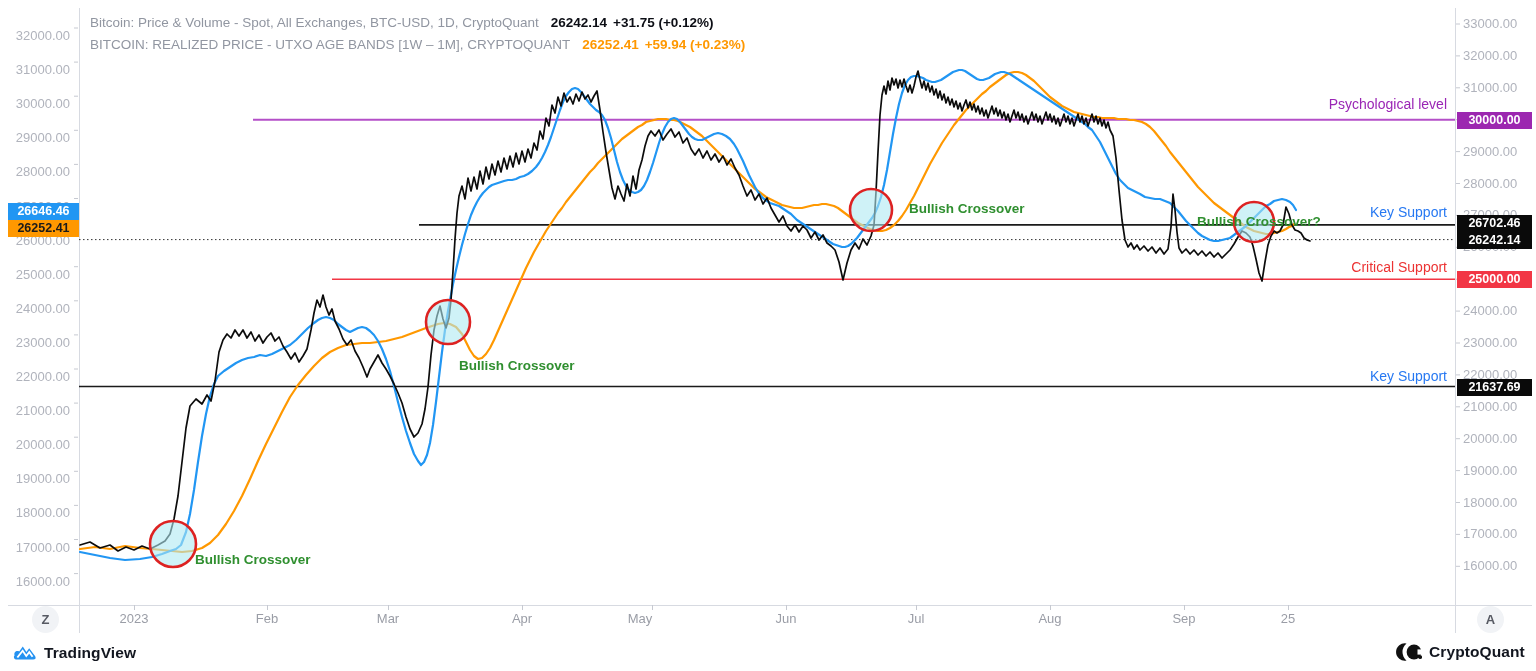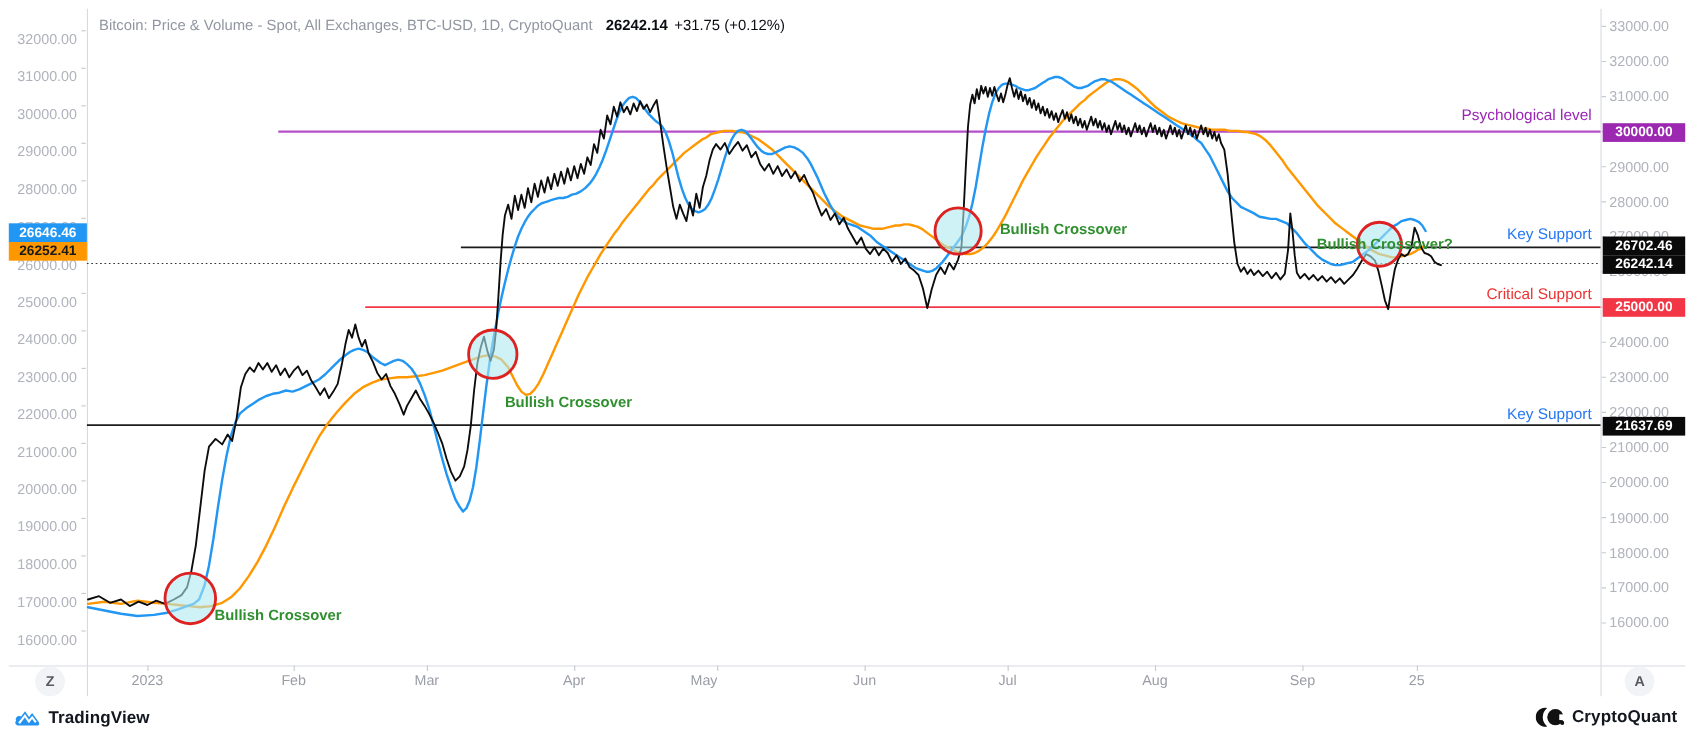--- a/index.html
+++ b/index.html
@@ -9,21 +9,21 @@
   .axlab{position:absolute;font-size:13px;line-height:14px;color:#b0b3bc;white-space:nowrap;}
   .axlab.left{width:64px;text-align:right;}
   .xlab{position:absolute;top:611px;font-size:13px;color:#9a9da6;transform:translateX(-50%);white-space:nowrap;}
   .badge{position:absolute;height:17px;line-height:17px;font-size:12.5px;font-weight:700;
          text-align:center;white-space:nowrap;}
   .lvl-label{position:absolute;font-size:14px;font-weight:400;white-space:nowrap;transform:translateX(-100%);}
   .green-label{position:absolute;font-size:13.5px;font-weight:700;color:#2f8f2f;white-space:nowrap;}
   .legend{position:absolute;left:90px;top:12px;}
   .legend-row{height:21.5px;line-height:21.5px;font-size:13.5px;color:#9196a1;white-space:nowrap;cursor:pointer;}
   .legend-row .lv{font-weight:700;margin-left:12px;}
-  .legend-row .lc{font-weight:400;margin-left:6px;}
+  .legend-row .lc{font-weight:700;margin-left:6px;}
   .circ-btn{position:absolute;width:27px;height:27px;border-radius:50%;background:#f1f3f6;color:#575a63;
             font-size:13px;font-weight:700;display:flex;align-items:center;justify-content:center;cursor:pointer;}
   .brand{position:absolute;display:flex;align-items:center;gap:7px;cursor:pointer;}
   .brand .btxt{font-size:15.5px;font-weight:700;color:#12161f;letter-spacing:.1px;}
   .scale-zone{position:absolute;}
 </style>
 </head>
 <body>
 
 <div id="stage">
@@ -110,20 +110,23 @@
       <div class="axlab left" style="left: 6px; top: 532.5px;">17000.00</div>
       <div class="axlab left" style="left: 6px; top: 566.6px;">16000.00</div>
     </div>
   <div class="scale-zone" id="right-scale" style="left:1456px;top:8px;width:80px;height:625px;"></div>
   <div class="scale-zone" id="time-scale" style="left:79px;top:606px;width:1376px;height:28px;"></div>
 
   <div class="legend">
     <div class="legend-row">
       <span class="lt">Bitcoin: Price &amp; Volume - Spot, All Exchanges, BTC-USD, 1D, CryptoQuant</span><span class="lv" style="color: rgb(12, 14, 21);">26242.14</span><span class="lc" style="color: rgb(12, 14, 21);">+31.75 (+0.12%)</span>
     </div>
+    <div class="legend-row">
+      <span class="lt">BITCOIN: REALIZED PRICE - UTXO AGE BANDS [1W – 1M], CRYPTOQUANT</span><span class="lv" style="color: rgb(255, 152, 0);">26252.41</span><span class="lc" style="color: rgb(255, 152, 0);">+59.94 (+0.23%)</span>
+    </div>
   </div>
 
   <div class="circ-btn" style="left:32px;top:606px;">Z</div>
   <div class="circ-btn" style="left:1477px;top:606px;">A</div>
 
   <div class="brand" style="left:12px;top:643px;">
     <span style="display:inline-flex;">
       <svg width="25" height="19" viewBox="0 0 25 19">
         <path fill="#2492f1" d="M5.2,16.6 C1.9,16.6 1.2,13.8 2.6,12.2 C1.4,9.2 4.6,6.8 7.2,8.4 L10.8,3.6 L14.4,8.9 L17.2,5.2 L23.2,13.3 C24.3,15.4 23.3,16.6 21.2,16.6 Z"></path>
         <path fill="#ffffff" d="M4.6,13.9 L10.7,6.2 L14.3,11.4 L17.3,7.6 L21.3,13.2 L19.8,14.3 L17.2,10.7 L14.2,14.5 L10.6,9.3 L6.1,15.1 Z"></path>

